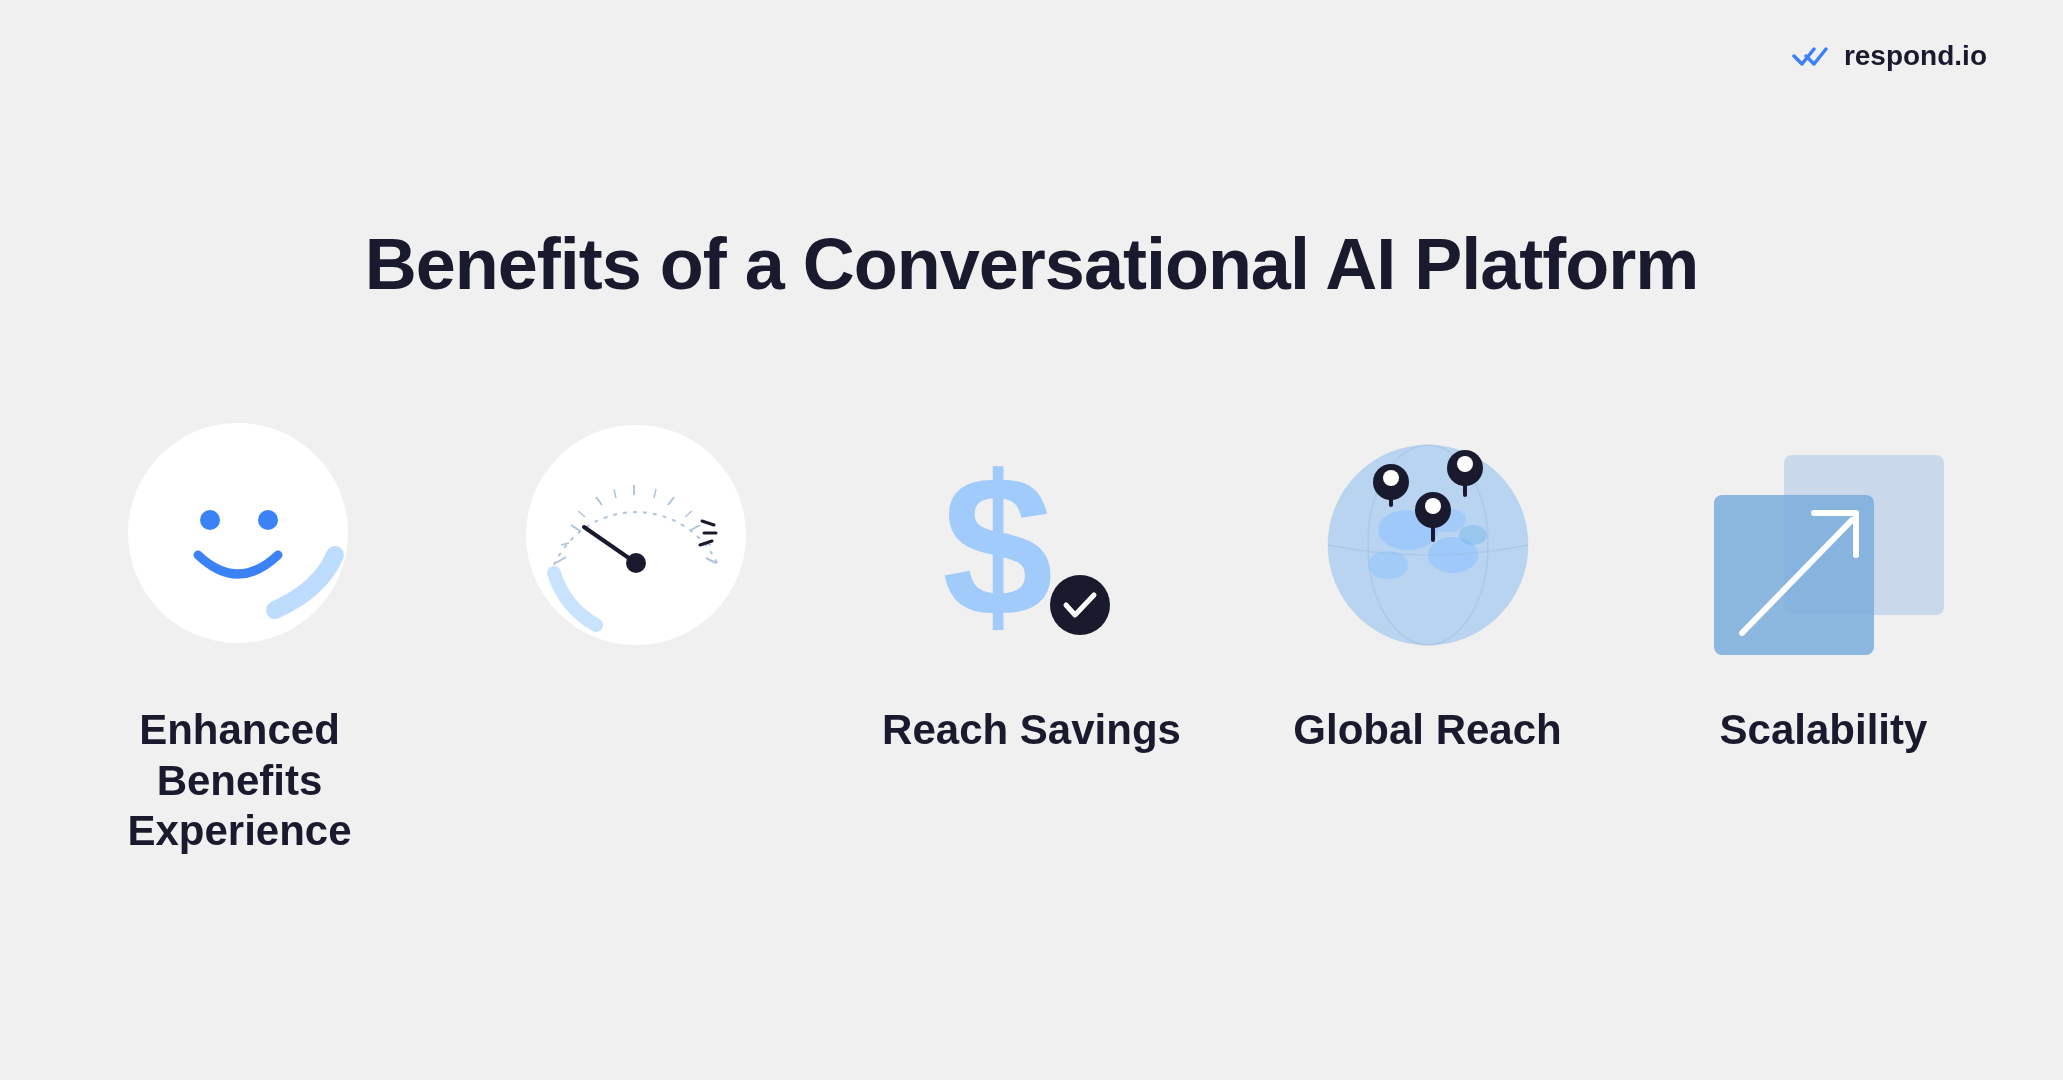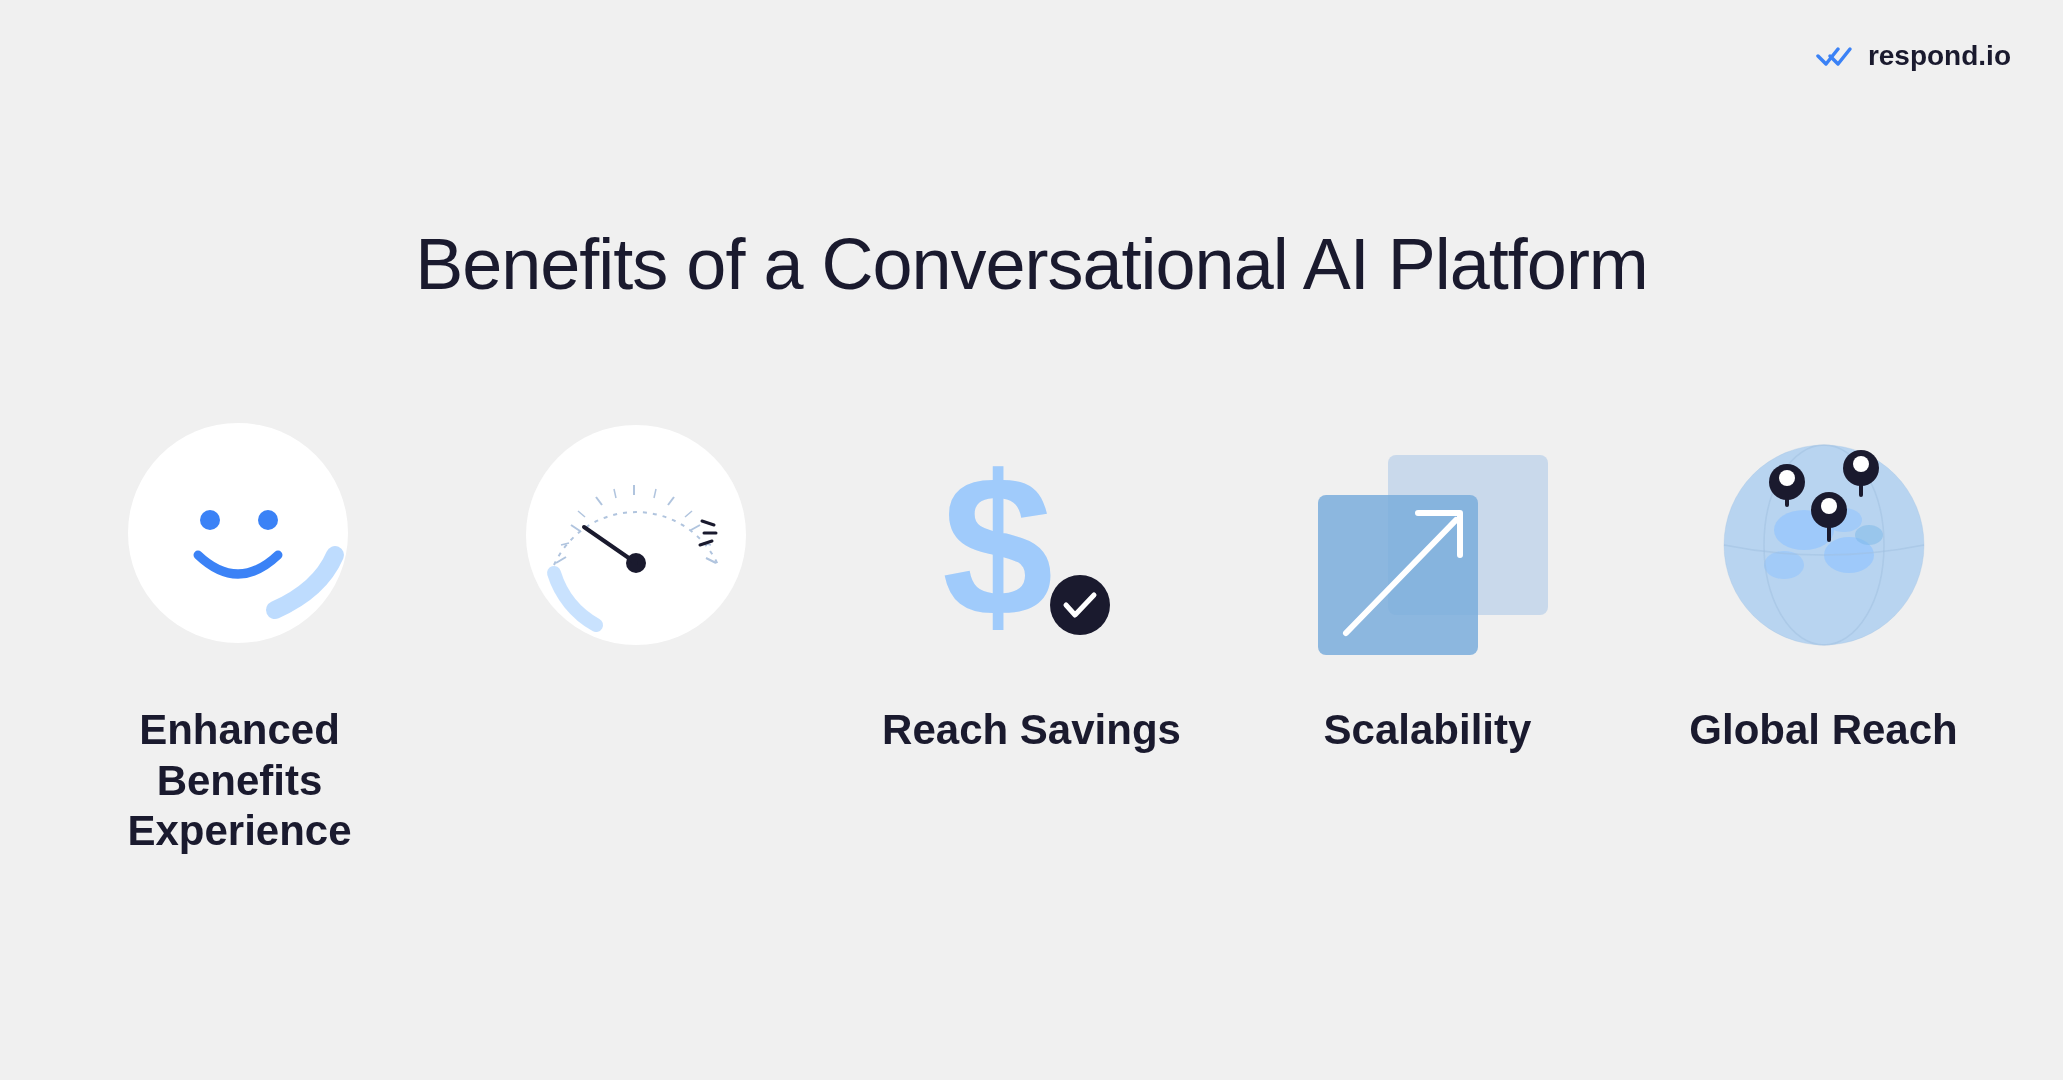--- a/index.html
+++ b/index.html
@@ -19,35 +19,35 @@
       display: flex;
       flex-direction: column;
       align-items: center;
       justify-content: center;
       padding: 60px;
     }
 
     .logo {
       position: absolute;
       top: 40px;
-      right: 52px;
+      right: 76px;
       display: flex;
       align-items: center;
       gap: 8px;
     }
 
     .logo-text {
       font-size: 28px;
       font-weight: 700;
       color: #1a1a2e;
     }
 
     .main-title {
       font-size: 72px;
-      font-weight: 400;
+      font-weight: 700;
       color: #1a1a2e;
       text-align: center;
       margin-bottom: 100px;
       letter-spacing: -1px;
     }
 
     .benefits-row {
       display: flex;
       flex-direction: row;
       align-items: flex-start;
@@ -158,35 +158,20 @@
 
           <circle cx="168" cy="200" r="30" fill="#1a1a2e"></circle>
           <polyline points="154,200 163,210 182,190" stroke="white" stroke-width="5" fill="none" stroke-linecap="round" stroke-linejoin="round"></polyline>
         </svg>
       </div>
       <div class="benefit-label">Reach Savings</div>
     </div>
 
     <div class="benefit-item">
       <div class="benefit-icon-wrapper">
-        <svg width="260" height="260" viewBox="0 0 260 260" fill="none">
-
-          <rect x="90" y="50" width="160" height="160" rx="8" fill="#b8cfe8" opacity="0.7"></rect>
-
-          <rect x="20" y="90" width="160" height="160" rx="8" fill="#7aaddc" opacity="0.85"></rect>
-
-          <line x1="48" y1="228" x2="158" y2="115" stroke="white" stroke-width="6" stroke-linecap="round"></line>
-          <polyline points="120,108 162,108 162,150" stroke="white" stroke-width="6" fill="none" stroke-linecap="round" stroke-linejoin="round"></polyline>
-        </svg>
-      </div>
-      <div class="benefit-label">Scalability</div>
-    </div>
-
-    <div class="benefit-item">
-      <div class="benefit-icon-wrapper">
         <svg width="250" height="250" viewBox="0 0 250 250" fill="none">
 
           <circle cx="125" cy="135" r="100" fill="#b8d4f0"></circle>
 
           <ellipse cx="105" cy="120" rx="30" ry="20" fill="#93c5fd" opacity="0.7"></ellipse>
           <ellipse cx="150" cy="145" rx="25" ry="18" fill="#93c5fd" opacity="0.7"></ellipse>
           <ellipse cx="85" cy="155" rx="20" ry="14" fill="#93c5fd" opacity="0.6"></ellipse>
           <ellipse cx="145" cy="110" rx="18" ry="12" fill="#93c5fd" opacity="0.6"></ellipse>
           <ellipse cx="170" cy="125" rx="14" ry="10" fill="#7ab8e8" opacity="0.5"></ellipse>
 
@@ -204,14 +189,29 @@
           <path d="M162 68 L162 85" stroke="#1a1a2e" stroke-width="4" stroke-linecap="round"></path>
 
           <circle cx="130" cy="100" r="18" fill="#1a1a2e"></circle>
           <circle cx="130" cy="96" r="8" fill="white"></circle>
           <path d="M130 110 L130 130" stroke="#1a1a2e" stroke-width="4" stroke-linecap="round"></path>
         </svg>
       </div>
       <div class="benefit-label">Global Reach</div>
     </div>
 
+    <div class="benefit-item">
+      <div class="benefit-icon-wrapper">
+        <svg width="260" height="260" viewBox="0 0 260 260" fill="none">
+
+          <rect x="90" y="50" width="160" height="160" rx="8" fill="#b8cfe8" opacity="0.7"></rect>
+
+          <rect x="20" y="90" width="160" height="160" rx="8" fill="#7aaddc" opacity="0.85"></rect>
+
+          <line x1="48" y1="228" x2="158" y2="115" stroke="white" stroke-width="6" stroke-linecap="round"></line>
+          <polyline points="120,108 162,108 162,150" stroke="white" stroke-width="6" fill="none" stroke-linecap="round" stroke-linejoin="round"></polyline>
+        </svg>
+      </div>
+      <div class="benefit-label">Scalability</div>
+    </div>
+
   </div>
 </div>
 
 </body></html>

